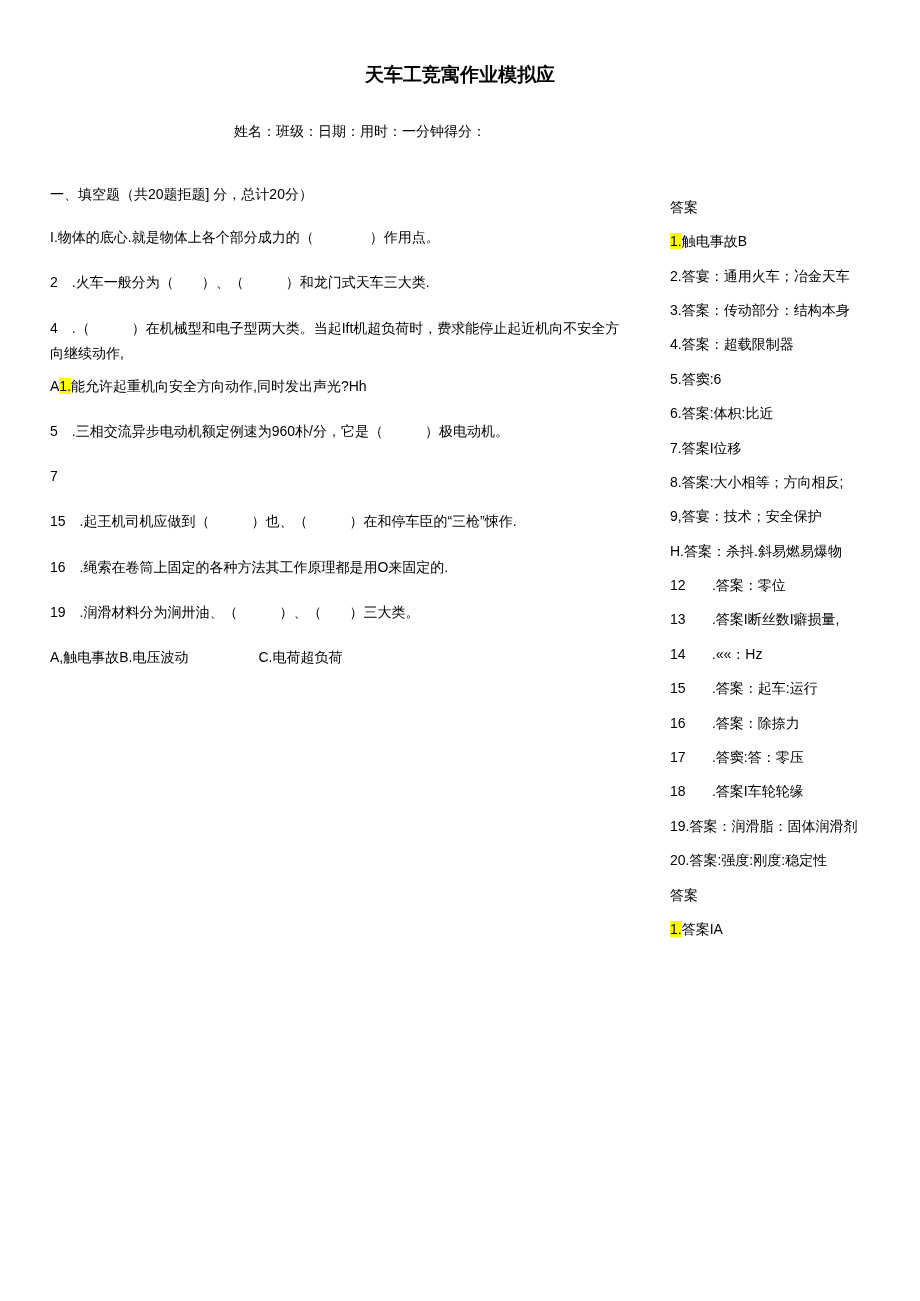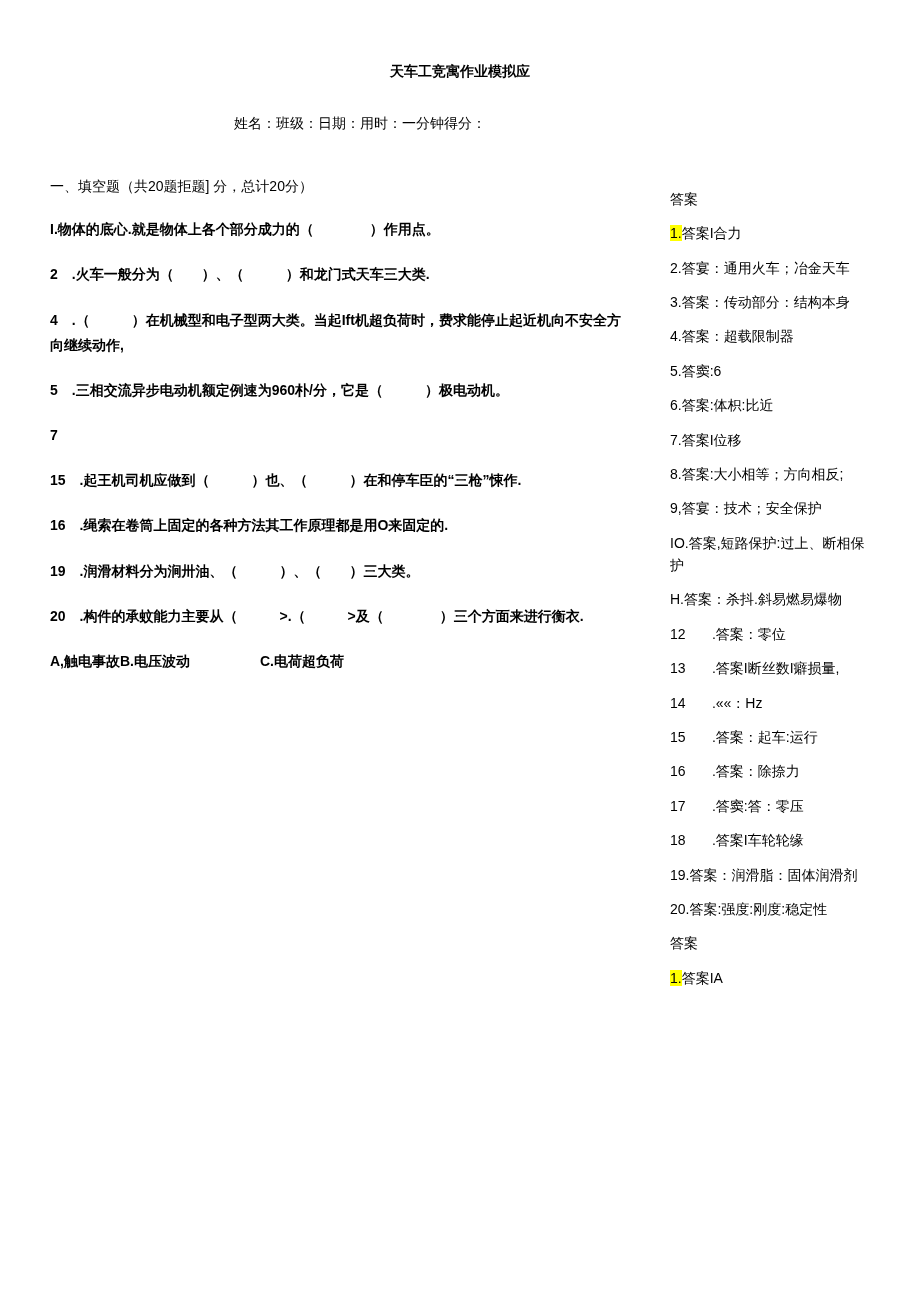--- a/index.html
+++ b/index.html
@@ -8,21 +8,21 @@
     font-size: 14px;
     color: #000;
     background: #fff;
     width: 920px;
     padding: 60px 50px 40px 50px;
     line-height: 1.6;
   }
   .title {
     text-align: center;
     font-weight: bold;
-    font-size: 14px;
+    font-size: 19px;
     margin-bottom: 30px;
   }
   .meta {
     text-align: center;
     margin-left: -200px;
     margin-bottom: 30px;
   }
   .content-wrap {
     display: flex;
     gap: 41px;
@@ -35,21 +35,20 @@
     width: 200px;
     flex-shrink: 0;
     margin-top: 23px;
   }
   .section-head {
     margin: 10px 0 20px 0;
   }
   .q {
     margin-bottom: 20px;
     line-height: 1.8;
-    font-weight: bold;
   }
   .q-sub {
     margin-bottom: 8px;
   }
   .hl {
     background: #ffff00;
   }
   .ans {
     margin-bottom: 12px;
   }
@@ -68,52 +67,53 @@
 
   <div class="col-left">
 
     <div class="section-head">一、填空题（共20题拒题] 分，总计20分）</div>
 
     <div class="q">I.物体的底心.就是物体上各个部分成力的（　　　　）作用点。</div>
     <div class="q">2　.火车一般分为（　　）、（　　　）和龙门式天车三大类.</div>
 
     <div class="q">
       <div class="q-sub">4　.（　　　）在机械型和电子型两大类。当起Ift机超负荷时，费求能停止起近机向不安全方向继续动作,</div>
+      <div class="q-sub">
+        <span>A</span><span class="hl">1.</span><span>能允许起重机向安全方向动作,同时发出声光?Hh</span>
+      </div>
     </div>
 
     <div class="q">5　.三相交流异步电动机额定例速为960朴/分，它是（　　　）极电动机。</div>
     <div class="q">7</div>
     <div class="q">15　.起王机司机应做到（　　　）也、（　　　）在和停车臣的“三枪”悚作.</div>
     <div class="q">16　.绳索在卷筒上固定的各种方法其工作原理都是用O来固定的.</div>
     <div class="q">19　.润滑材料分为涧卅油、（　　　）、（　　）三大类。</div>
-    <div class="q">20　.构件的承蚊能力主要从（　　　&gt;.（　　　&gt;及（　　　　）三个方面来进行衡衣.</div>
 
 
     <div class="q">
       <div class="q-sub">A,触电事故B.电压波动　　　　　C.电荷超负荷</div>
     </div>
 
   </div>
 
   <div class="col-right">
 
     <div class="ans">答案</div>
 
     <div class="ans">
-      <span class="hl">1.</span><span>答案I合力</span>
+      <span class="hl">1.</span><span>触电事故B</span>
     </div>
     <div class="ans">2.答宴：通用火车；冶金天车</div>
     <div class="ans">3.答案：传动部分：结构本身</div>
     <div class="ans">4.答案：超载限制器</div>
     <div class="ans">5.答窦:6</div>
     <div class="ans">6.答案:体枳:比近</div>
     <div class="ans">7.答案I位移</div>
     <div class="ans">8.答案:大小相等；方向相反;</div>
     <div class="ans">9,答宴：技术；安全保护</div>
-    <div class="ans">IO.答案,短路保护:过上、断相保护</div>
     <div class="ans">H.答案：杀抖.斜易燃易爆物</div>
 
     <div class="ans">
       <span class="ans-inline">12</span>
       <span>.答案：零位</span>
     </div>
     <div class="ans">
       <span class="ans-inline">13</span>
       <span>.答案I断丝数I癖损量,</span>
     </div>

